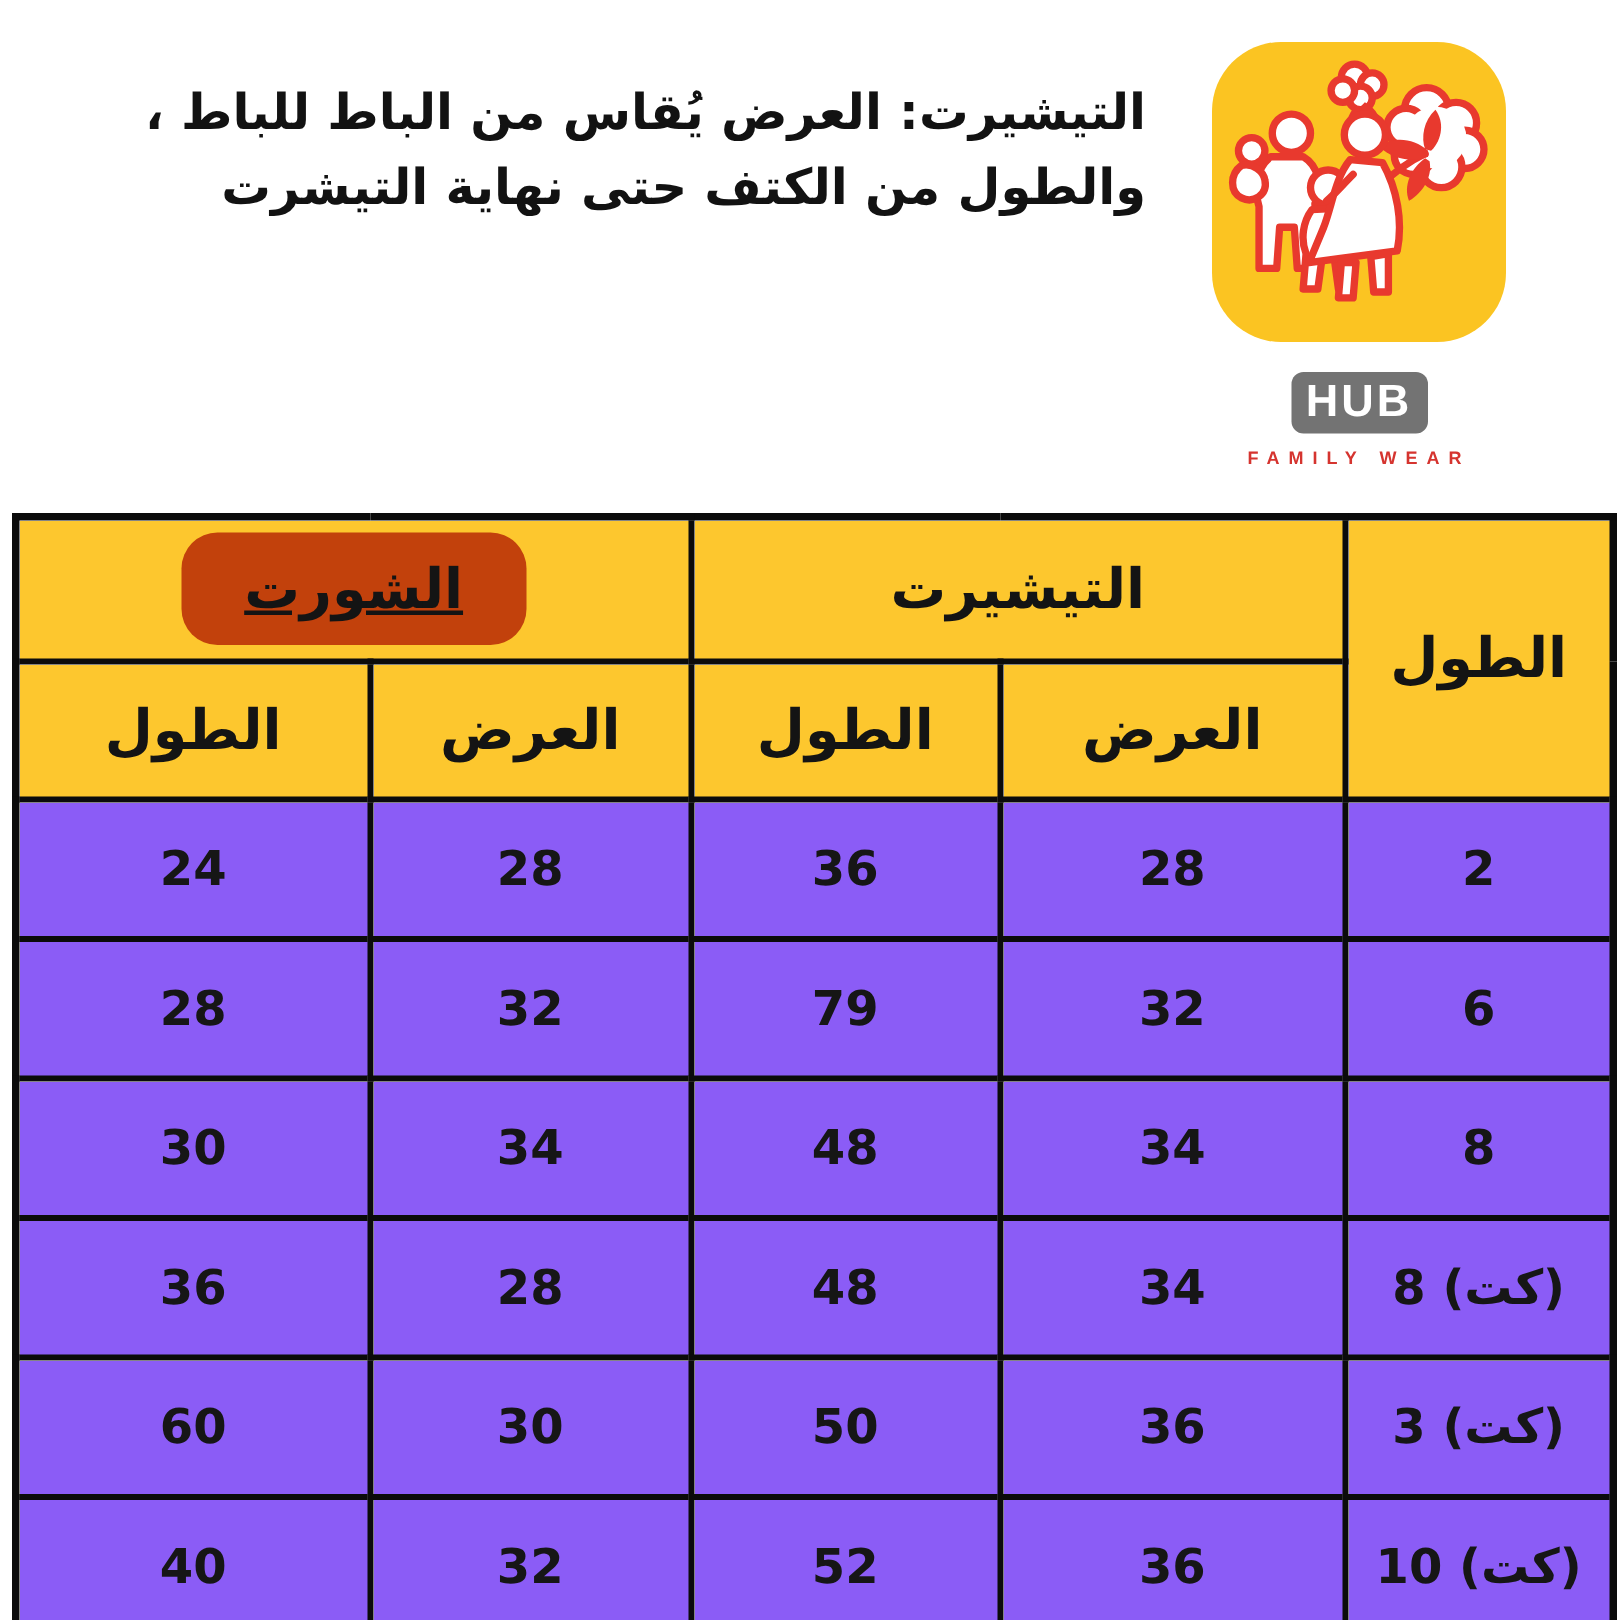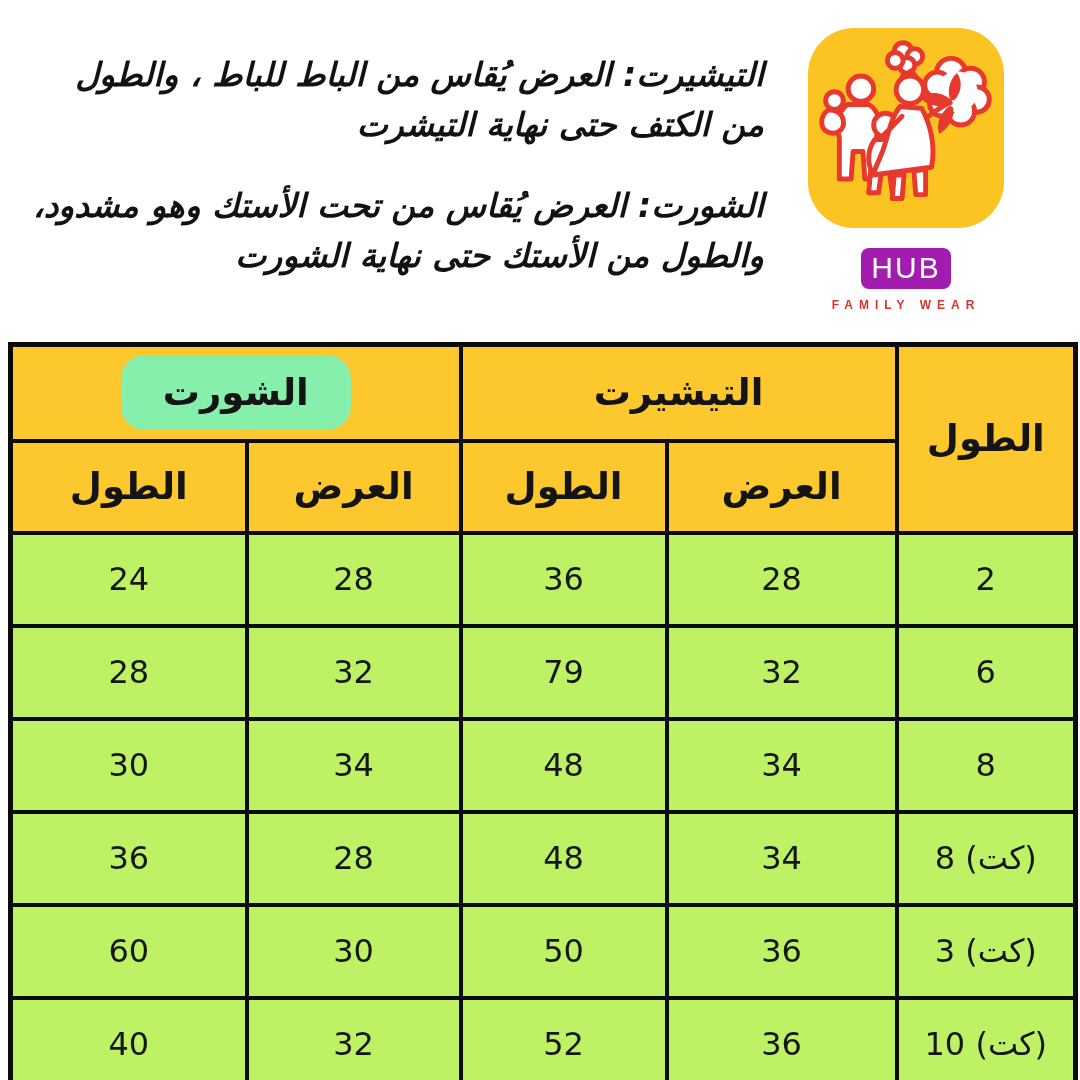--- a/index.html
+++ b/index.html
@@ -16,21 +16,21 @@
   .intro {
     position:absolute;
     top:50px; left:22px; width:742px;
     direction:rtl;
     text-align:right;
     font-size:33px;
     font-weight:700;
     line-height:1.5;
     color:#121212;
   }
-  .intro p { margin:0 0 32px 0;font-style:italic; }
+  .intro p { margin:0 0 32px 0; }
 
   
   .logo {
     position:absolute;
     top:28px; left:783px; width:246px;
     display:flex; flex-direction:column; align-items:center;
   }
   .logo-badge {
     width:196px; height:200px;
     background:#FBC422;
@@ -41,22 +41,22 @@
   .logo-wordmark {
     margin-top:20px;
     display:flex; align-items:center; gap:10px;
     font-family:"Liberation Sans", sans-serif;
   }
   .brand-primary {
     font-size:35px; font-weight:700; letter-spacing:3px;
     color:#1d1d1b; white-space:nowrap;
   }
   .brand-secondary {
-    background:#a21caf; color:#ffffff;
-    font-size:30px; font-weight:400; letter-spacing:2px;
+    background:#737373; color:#ffffff;
+    font-size:30px; font-weight:700; letter-spacing:2px;
     border-radius:8px; padding:3px 10px 4px 10px;
   }
   .brand-tagline {
     margin-top:9px;
     font-family:"Liberation Sans", sans-serif;
     font-size:12px; font-weight:700; letter-spacing:6px;
     color:#D5342F; white-space:nowrap;
   }
 
   
@@ -78,38 +78,38 @@
   .size-chart thead th {
     background:#FDC72E;
     font-size:37px;
     font-weight:700;
     color:#141414;
   }
   tr.group-row { height:96px; }
   tr.sub-row   { height:92px; }
   .size-chart tbody tr { height:93px; }
   .size-chart tbody td {
-    background:#bef264;
+    background:#8b5cf6;
     font-size:32px;
-    font-weight:400;
+    font-weight:700;
     color:#161616;
   }
   .hl {
     display:inline-block;
-    background:#86efac;
+    background:#c2410c;
     border-radius:24px;
     padding:16px 42px;
+    text-decoration:underline;
   }
 </style>
 </head>
 <body>
 
 <div class="intro">
   <p>التيشيرت: العرض يُقاس من الباط للباط ، والطول من الكتف حتى نهاية التيشرت</p>
-  <p>الشورت: العرض يُقاس من تحت الأستك وهو مشدود، والطول من الأستك حتى نهاية الشورت</p>
 </div>
 
 <div class="logo">
   <div class="logo-badge">
     <svg viewBox="0 0 200 200" aria-hidden="true">
       <g fill="#ffffff" stroke="#E8392E" stroke-width="5" stroke-linejoin="round" stroke-linecap="round">
 
         <circle cx="146" cy="44" r="15"></circle>
         <circle cx="166" cy="53" r="14"></circle>
         <circle cx="172" cy="71" r="13"></circle>

